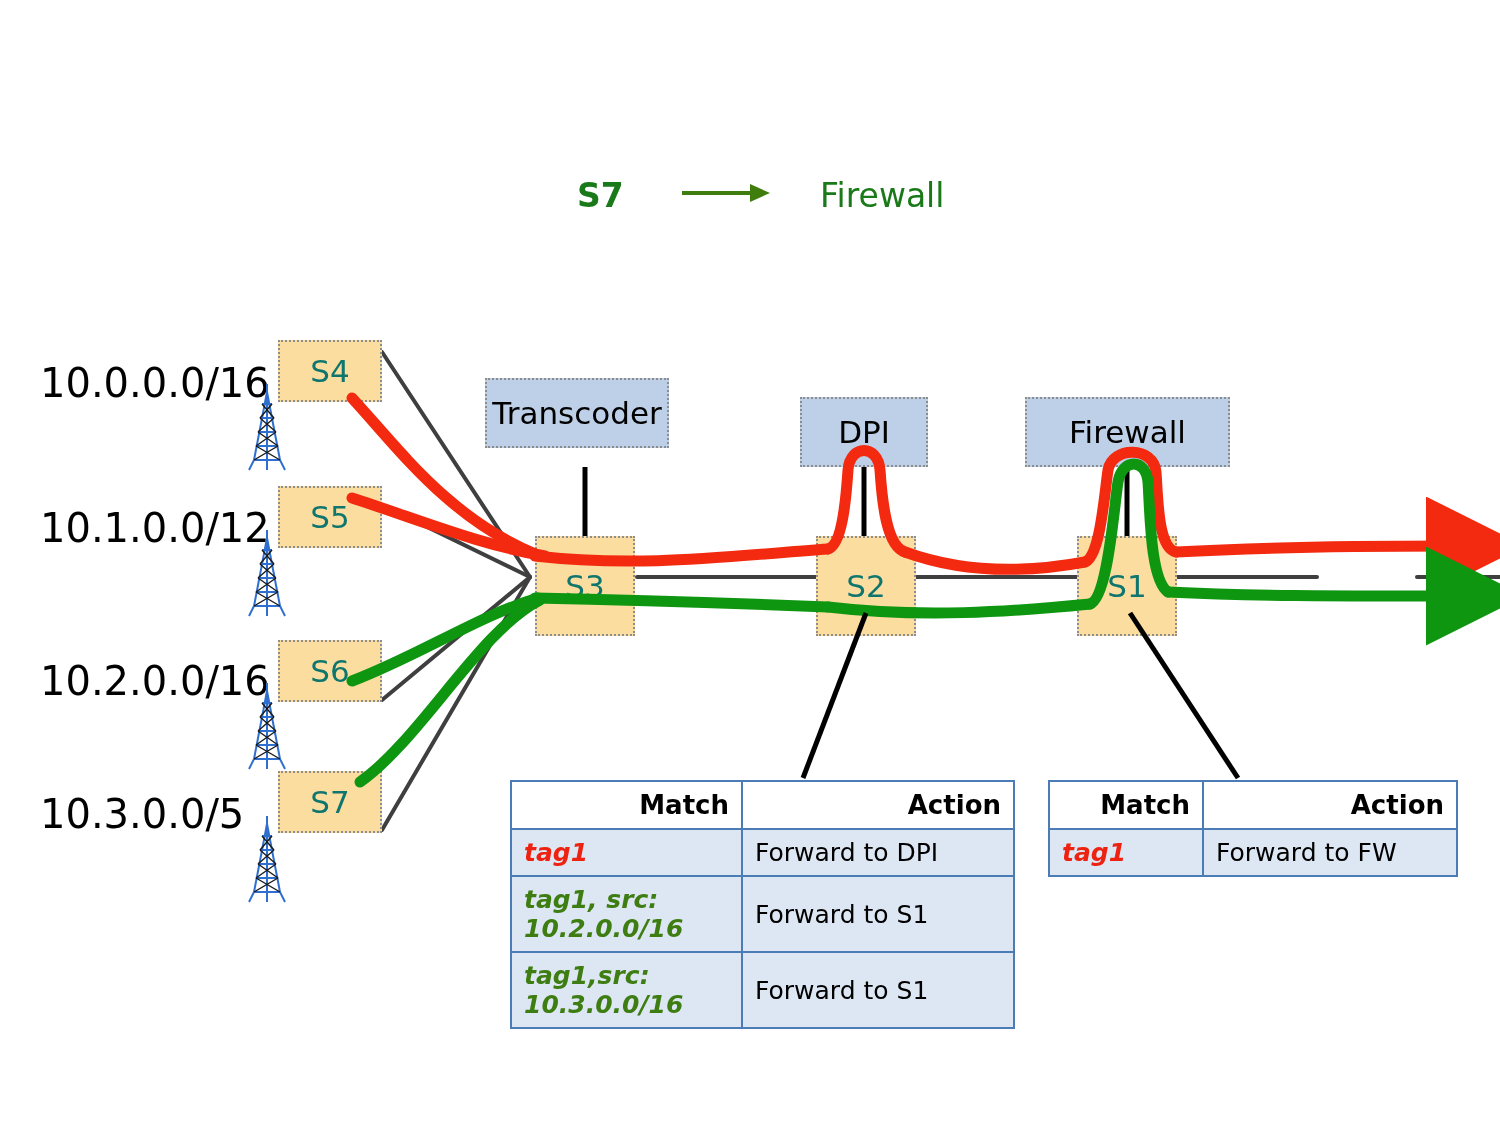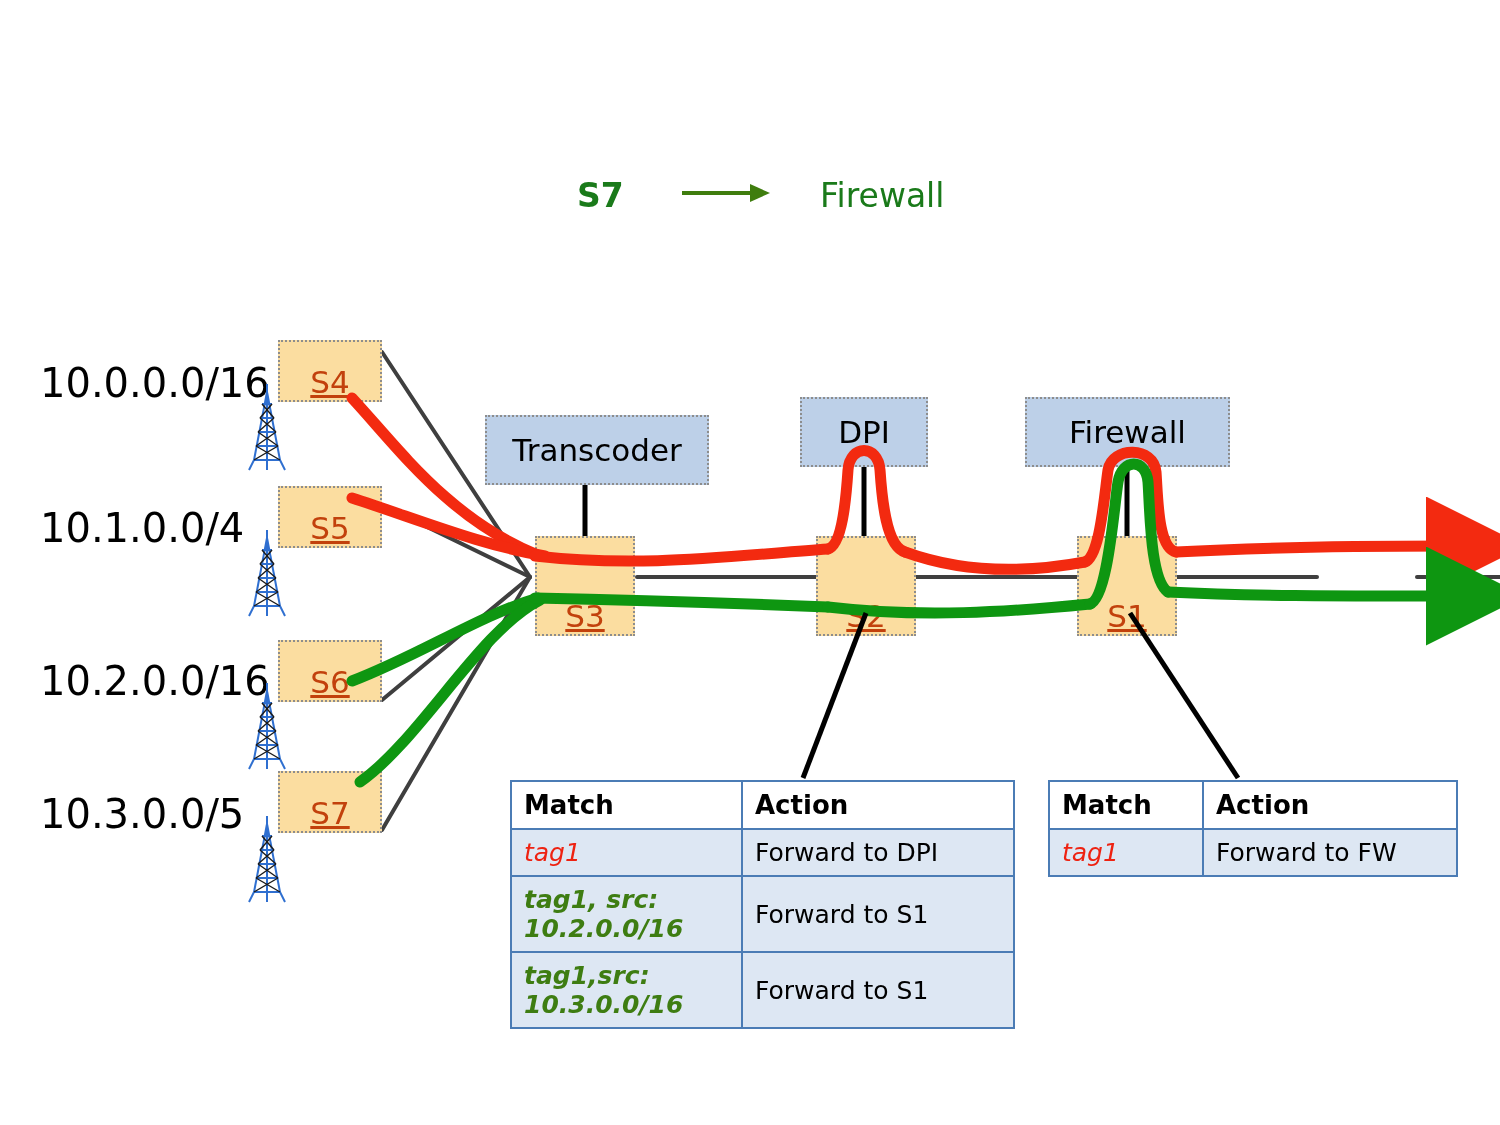--- a/index.html
+++ b/index.html
@@ -69,25 +69,24 @@
     height: 90px;
   }
 
   
   .switch-box {
     position: absolute;
     background: #fbdda0;
     border: 2px dotted #8d8d8d;
     box-sizing: border-box;
     display: flex;
-    align-items: flex-end;
+    align-items: center;
     justify-content: center;
     font-size: 31px;
-    color: #c2410c;
-    text-decoration: underline;
+    color: #0f766e;
   }
   .switch-box.edge { width: 104px; height: 62px; }
   .switch-box.core { width: 100px; height: 100px; }
 
   
   .middlebox {
     position: absolute;
     background: #bdd0e8;
     border: 2px dotted #8d8d8d;
     box-sizing: border-box;
@@ -125,27 +124,28 @@
     padding: 8px 12px;
     text-align: left;
     vertical-align: middle;
     color: #000000;
     font-weight: normal;
   }
   .flow-table th {
     background: #ffffff;
     font-weight: bold;
     font-size: 26px;
+    text-align: right;
   }
   .flow-table td {
     background: #dde7f3;
   }
   .flow-table td.match-red {
     color: #ee2211;
-    font-weight: normal;
+    font-weight: bold;
     font-style: italic;
   }
   .flow-table td.match-green {
     color: #3e7d12;
     font-weight: bold;
     font-style: italic;
   }
   .tbl-s2 { left: 510px; top: 780px; width: 505px; }
   .tbl-s2 th:first-child, .tbl-s2 td:first-child { width: 205px; }
   .tbl-s1 { left: 1048px; top: 780px; width: 410px; }
@@ -178,21 +178,21 @@
   </svg>
 
   <div class="legend-src">S7</div>
   <svg class="legend-arrow" viewBox="0 0 90 30">
     <line x1="2" y1="15" x2="70" y2="15" stroke="#3f7d0e" stroke-width="4"></line>
     <polygon points="70,6 90,15 70,24" fill="#3f7d0e"></polygon>
   </svg>
   <div class="legend-dst">Firewall</div>
 
   <div class="subnet-label" style="top:360px">10.0.0.0/16</div>
-  <div class="subnet-label" style="top:505px">10.1.0.0/4</div>
+  <div class="subnet-label" style="top:505px">10.1.0.0/12</div>
   <div class="subnet-label" style="top:658px">10.2.0.0/16</div>
   <div class="subnet-label" style="top:791px">10.3.0.0/5</div>
 
   <svg class="tower" style="left:243px; top:382px" viewBox="0 0 48 90">
     <g stroke="#2f6fd0" stroke-width="2" fill="none">
       <line x1="24" y1="2" x2="24" y2="88"></line>
       <line x1="11" y1="78" x2="24" y2="10"></line>
       <line x1="37" y1="78" x2="24" y2="10"></line>
       <line x1="6" y1="88" x2="11" y2="78"></line>
       <line x1="42" y1="88" x2="37" y2="78"></line>
@@ -294,21 +294,21 @@
     <div class="switch-box edge" style="left:278px; top:486px">
         <span>S5</span>
       </div>
     <div class="switch-box edge" style="left:278px; top:640px">
         <span>S6</span>
       </div>
     <div class="switch-box edge" style="left:278px; top:771px">
         <span>S7</span>
       </div>
 
-    <div class="middlebox" style="left:485px;  top:415px; width:224px">
+    <div class="middlebox" style="left:485px;  top:378px; width:184px">
         <span>Transcoder</span>
       </div>
     <div class="middlebox" style="left:800px;  top:397px; width:128px">
         <span>DPI</span>
       </div>
     <div class="middlebox" style="left:1025px; top:397px; width:205px">
         <span>Firewall</span>
       </div>
 
     <div class="switch-box core" style="left:535px;  top:536px">

